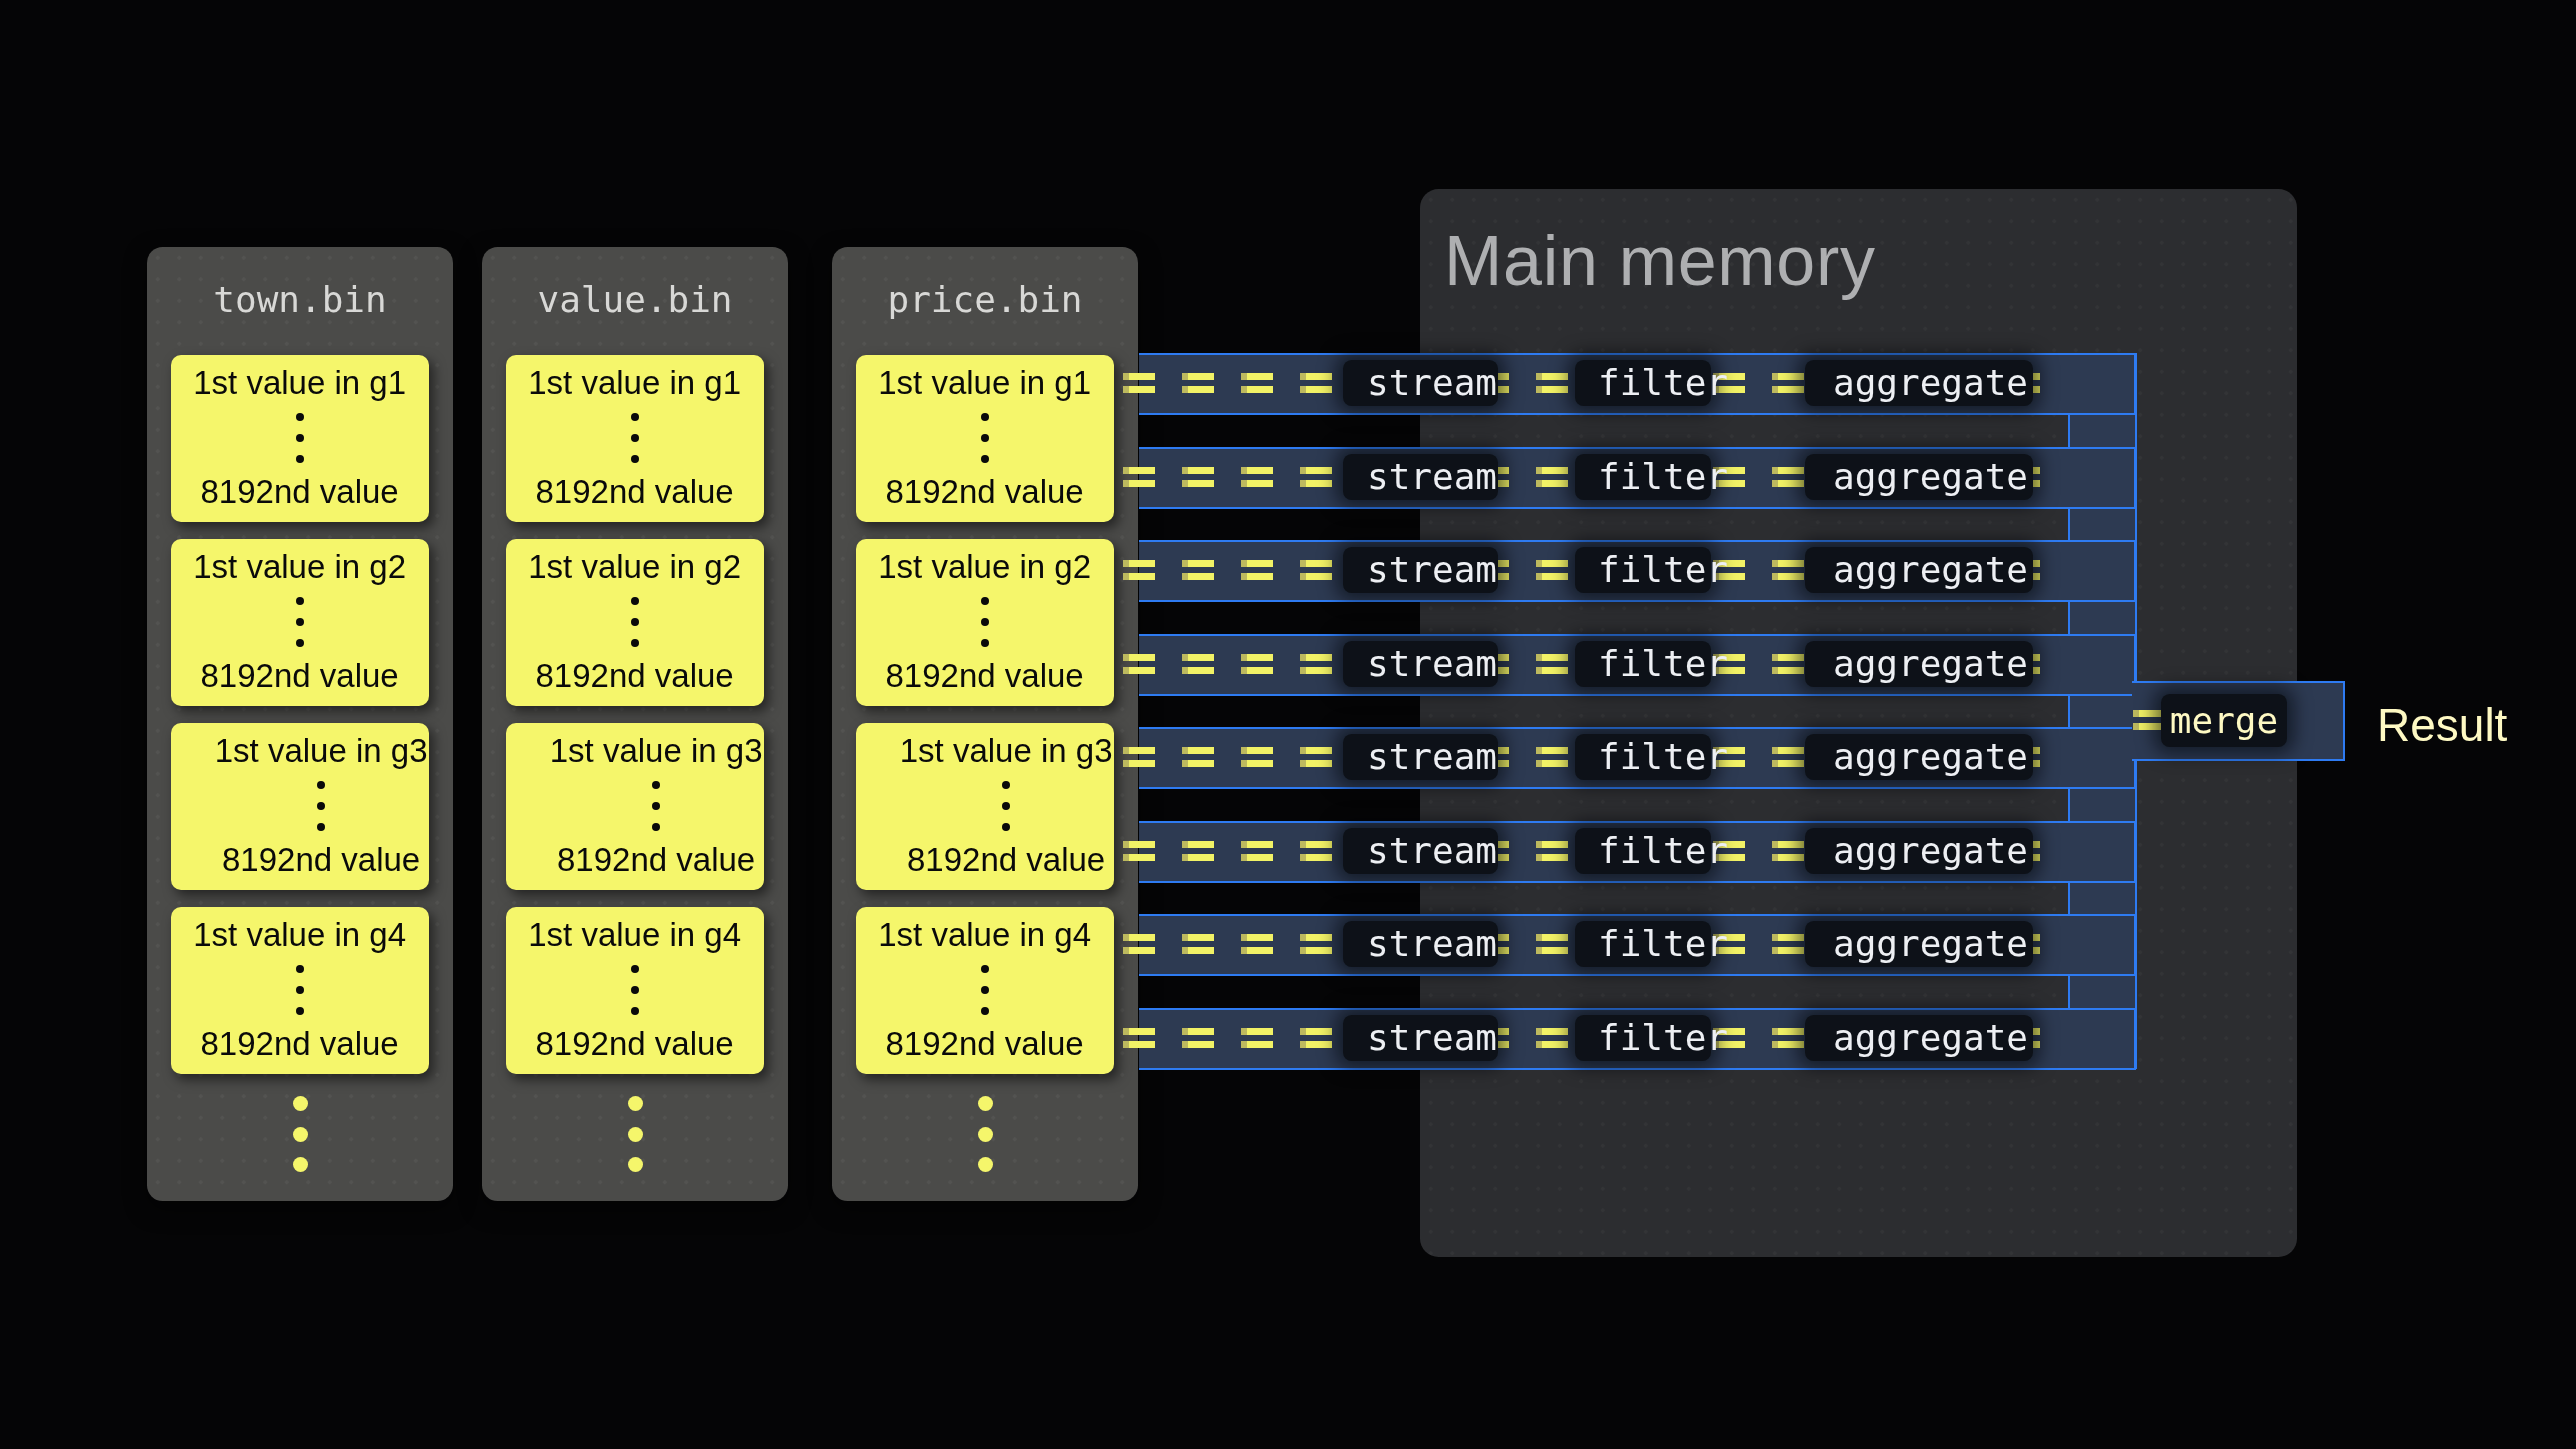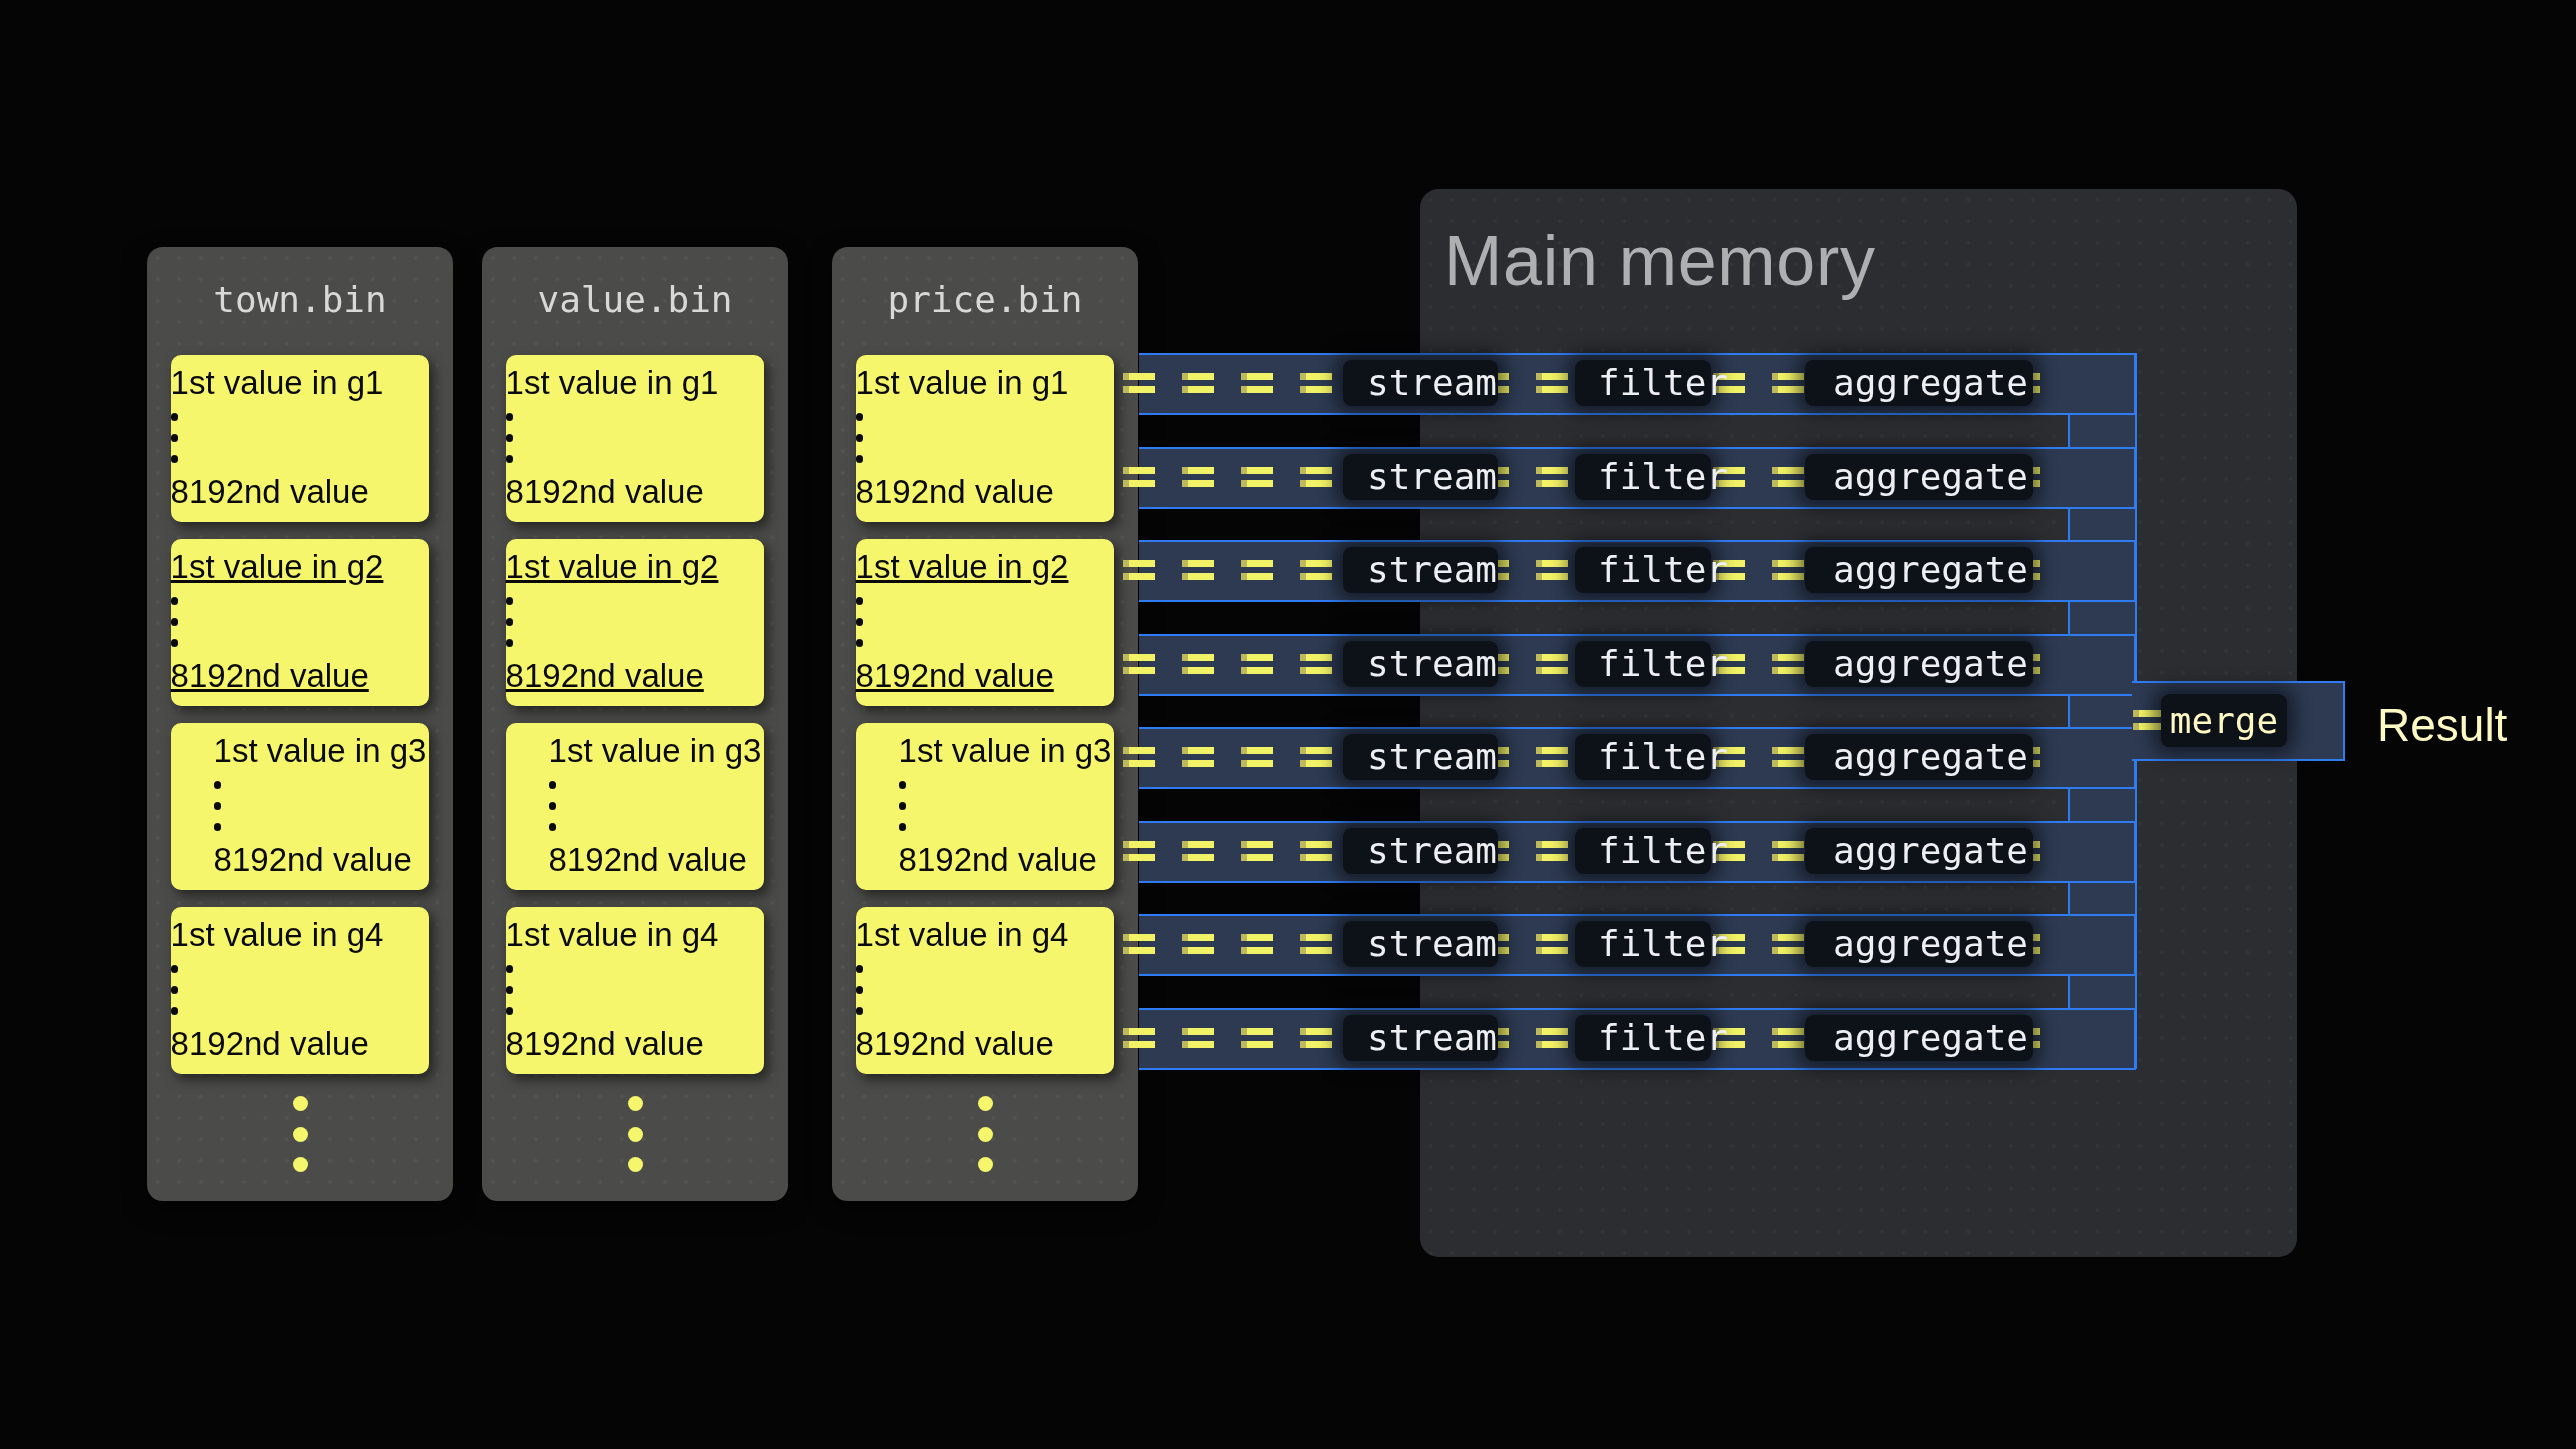--- a/index.html
+++ b/index.html
@@ -23,25 +23,25 @@
   .file-panel:nth-of-type(3){left:822px;margin-left:10px;}
   .file-name{
     margin-top:31.5px;text-align:center;
     font:400 36px "DejaVu Sans Mono",monospace;color:#d8d8d6;
   }
   .cells{position:absolute;inset:0;}
   .cell{
     position:absolute;left:23.6px;width:258px;height:167px;box-sizing:border-box;
     background:#f5f66b;border-radius:10px;
     box-shadow:4.3px 5.7px 11.4px rgba(0,0,0,.5);
-    display:flex;flex-direction:column;align-items:flex-start;justify-content:space-between;
+    display:flex;flex-direction:column;align-items:center;justify-content:space-between;
     padding:9.3px 0 10.7px;color:#0a0a0a;font-size:33px;
   }
   .cell:nth-child(1){top:108px;}
-  .cell:nth-child(2){top:292px;text-decoration:underline;}
+  .cell:nth-child(2){top:292px;}
   .cell:nth-child(3){top:476px;padding-left:43px;}
   .cell:nth-child(4){top:660px;}
   .vdots{display:flex;flex-direction:column;align-items:center;gap:13px;}
   .vdots i{width:7.9px;height:7.9px;border-radius:50%;background:#0a0a0a;}
   .more-dots{
     position:absolute;left:0;right:0;top:849px;
     display:flex;flex-direction:column;align-items:center;gap:15.7px;
   }
   .more-dots i{width:15px;height:15px;border-radius:50%;background:#f5f66b;}
 

